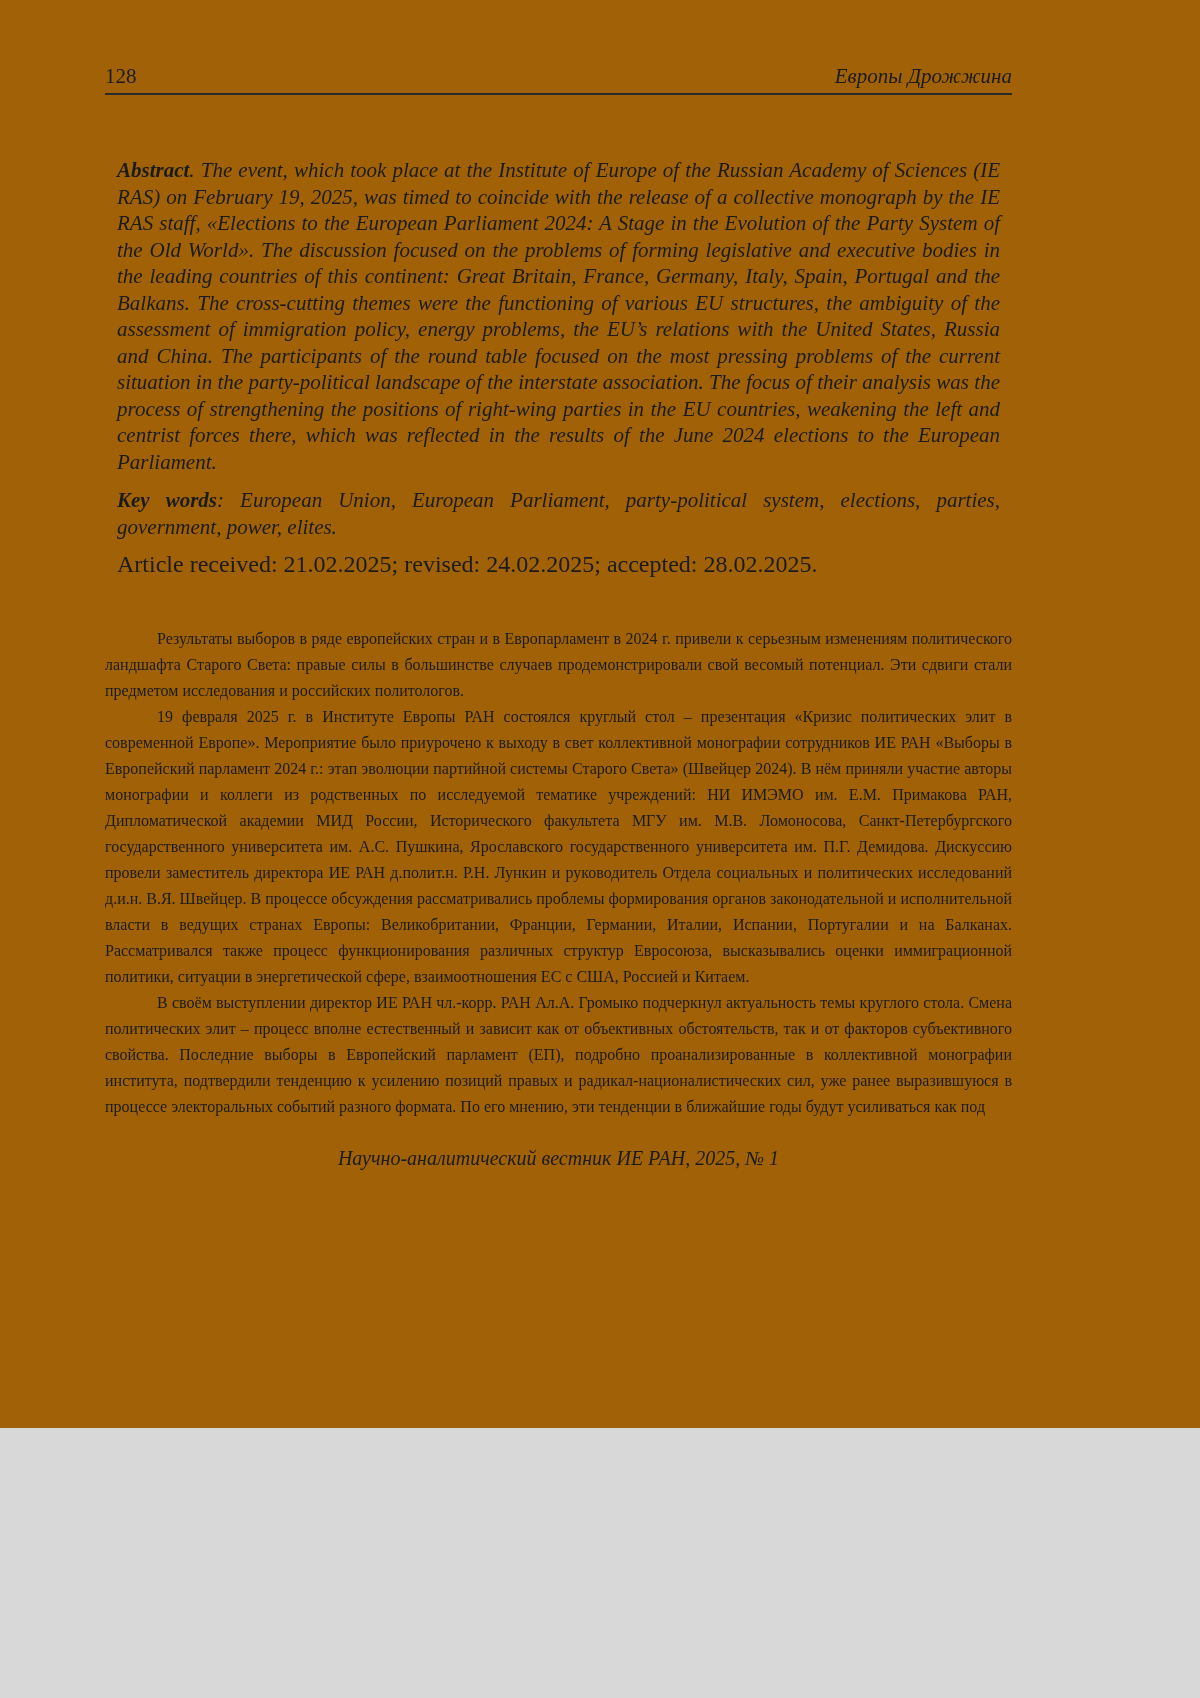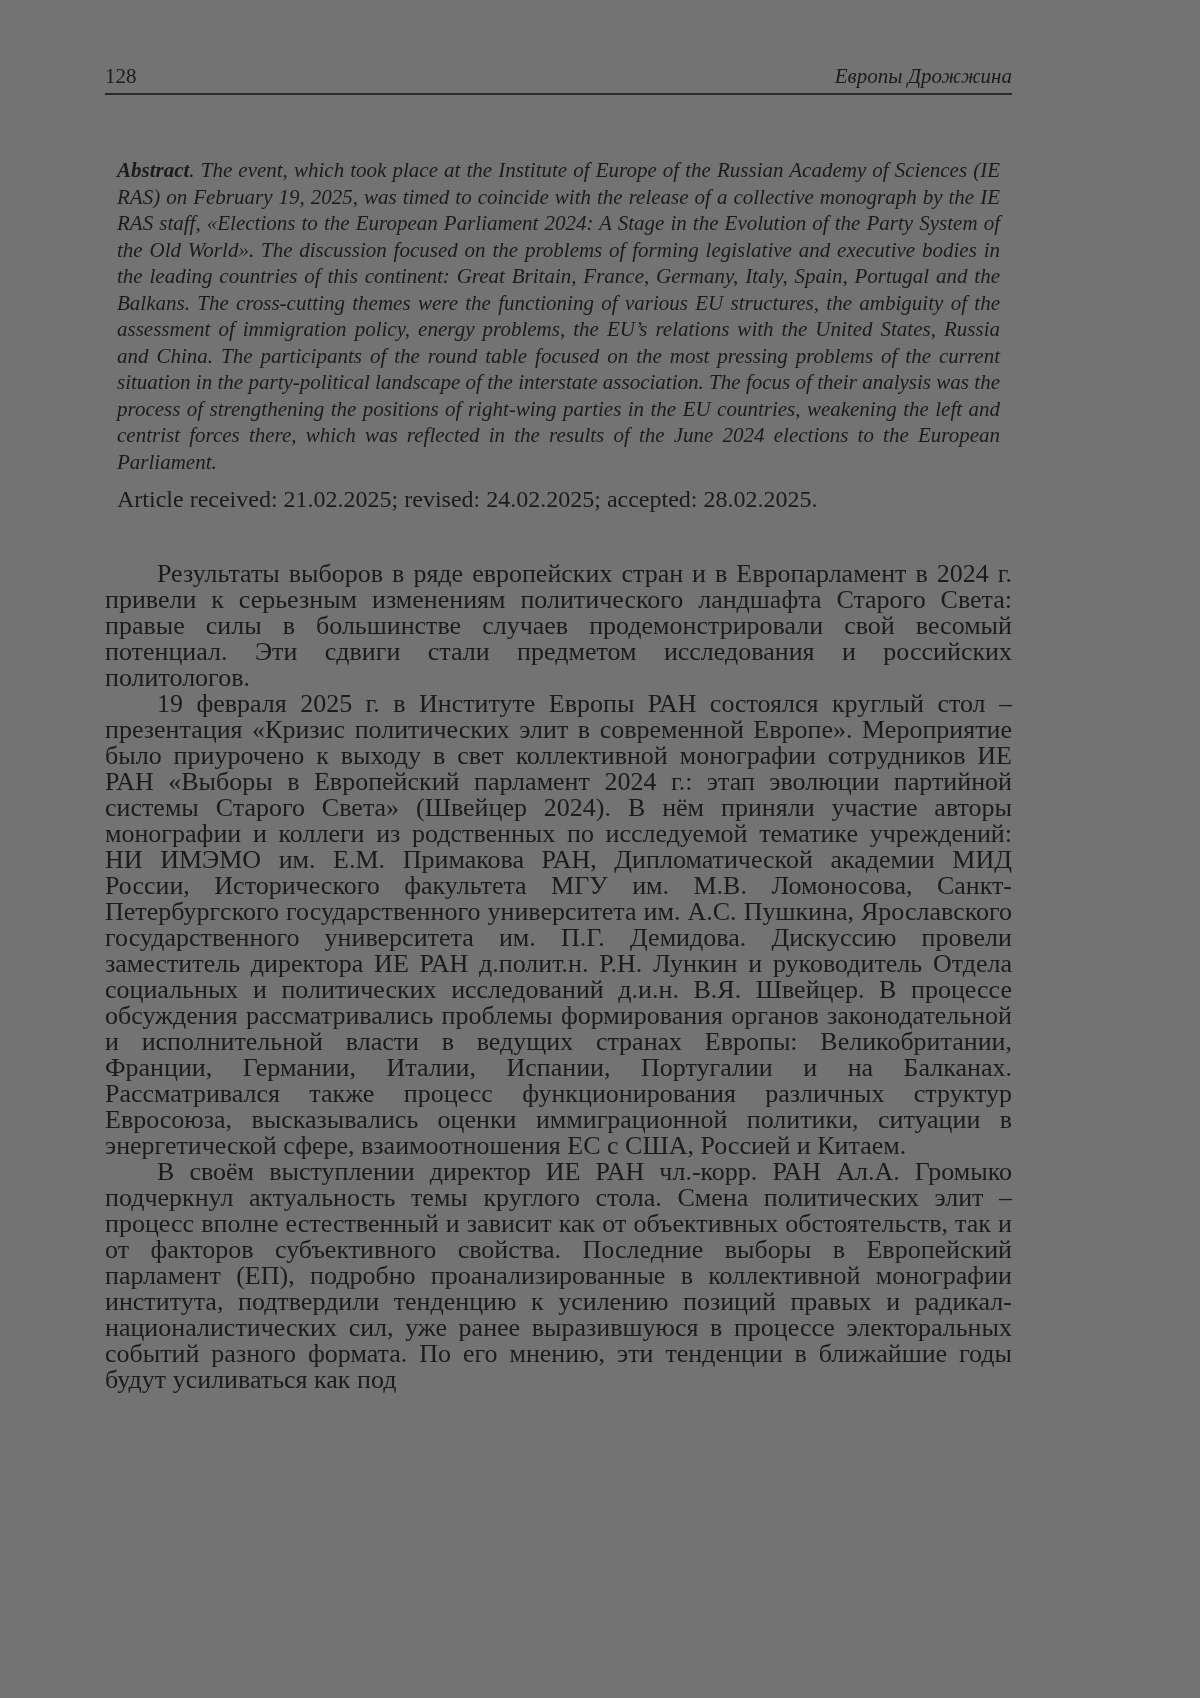--- a/index.html
+++ b/index.html
@@ -2,23 +2,23 @@
 <html lang="ru"><head>
 <meta charset="utf-8">
 <style>
   html, body {
     margin: 0;
     padding: 0;
     background: #d8d8d8;
   }
   .page {
     width: 1200px;
-    height: 1698px;
+    height: 1428px;
     margin: 0 auto;
-    background: #737373;
+    background: #a16207;
     box-sizing: border-box;
     padding: 64px 188px 0 105px;
     font-family: "Liberation Serif", "DejaVu Serif", serif;
     color: #1b1b1b;
     overflow: hidden;
     position: relative;
   }
   .page-header {
     display: flex;
     justify-content: space-between;
@@ -50,21 +50,21 @@
     font-style: italic;
   }
   .dates-line {
     margin: 34px 0 0 0;
     font-size: 24px;
     line-height: 24px;
     font-style: normal;
   }
   .body-text {
     margin-top: 50px;
-    font-size: 26px;
+    font-size: 16px;
     line-height: 26px;
     text-align: justify;
   }
   .body-text p {
     margin: 0;
     text-indent: 52px;
     hyphens: auto;
   }
   .page-footer {
     margin-top: 26px;
@@ -82,23 +82,27 @@
   <header class="page-header">
     <span class="page-number">128</span>
     <span class="running-author">Европы Дрожжина</span>
   </header>
   <hr class="header-rule">
 
   <section class="abstract" lang="en">
     <p>
       <span class="lead-label">Abstract</span><span>. The event, which took place at the Institute of Europe of the Russian Academy of Sciences (IE RAS) on February 19, 2025, was timed to coincide with the release of a collective monograph by the IE RAS staff, «Elections to the European Parliament 2024: A Stage in the Evolution of the Party System of the Old World». The discussion focused on the problems of forming legislative and executive bodies in the leading countries of this continent: Great Britain, France, Germany, Italy, Spain, Portugal and the Balkans. The cross-cutting themes were the functioning of various EU structures, the ambiguity of the assessment of immigration policy, energy problems, the EU’s relations with the United States, Russia and China. The participants of the round table focused on the most pressing problems of the current situation in the party-political landscape of the interstate association. The focus of their analysis was the process of strengthening the positions of right-wing parties in the EU countries, weakening the left and centrist forces there, which was reflected in the results of the June 2024 elections to the European Parliament.</span>
     </p>
+    <p>
+      <span class="lead-label">Key words</span><span>: European Union, European Parliament, party-political system, elections, parties, government, power, elites.</span>
+    </p>
     <p class="dates-line" lang="en">Article received: 21.02.2025; revised: 24.02.2025; accepted: 28.02.2025.</p>
   </section>
 
   <main class="body-text" lang="ru">
     <p>Результаты выборов в ряде европейских стран и в Европарламент в 2024 г. привели к серьезным изменениям политического ландшафта Старого Света: правые силы в большинстве случаев продемонстрировали свой весомый потенциал. Эти сдвиги стали предметом исследования и российских политологов.</p>
     <p>19 февраля 2025 г. в Институте Европы РАН состоялся круглый стол – презентация «Кризис политических элит в современной Европе». Мероприятие было приурочено к выходу в свет коллективной монографии сотрудников ИЕ РАН «Выборы в Европейский парламент 2024 г.: этап эволюции партийной системы Старого Света» (Швейцер 2024). В нём приняли участие авторы монографии и коллеги из родственных по исследуемой тематике учреждений: НИ ИМЭМО им. Е.М. Примакова РАН, Дипломатической академии МИД России, Исторического факультета МГУ им. М.В. Ломоносова, Санкт-Петербургского государственного университета им. А.С. Пушкина, Ярославского государственного университета им. П.Г. Демидова. Дискуссию провели заместитель директора ИЕ РАН д.полит.н. Р.Н. Лункин и руководитель Отдела социальных и политических исследований д.и.н. В.Я. Швейцер. В процессе обсуждения рассматривались проблемы формирования органов законодательной и исполнительной власти в ведущих странах Европы: Великобритании, Франции, Германии, Италии, Испании, Португалии и на Балканах. Рассматривался также процесс функционирования различных структур Евросоюза, высказывались оценки иммиграционной политики, ситуации в энергетической сфере, взаимоотношения ЕС с США, Россией и Китаем.</p>
     <p>В своём выступлении директор ИЕ РАН чл.-корр. РАН Ал.А. Громыко подчеркнул актуальность темы круглого стола. Смена политических элит – процесс вполне естественный и зависит как от объективных обстоятельств, так и от факторов субъективного свойства. Последние выборы в Европейский парламент (ЕП), подробно проанализированные в коллективной монографии института, подтвердили тенденцию к усилению позиций правых и радикал-националистических сил, уже ранее выразившуюся в процессе электоральных событий разного формата. По его мнению, эти тенденции в ближайшие годы будут усиливаться как под</p>
   </main>
 
+  <footer class="page-footer">Научно-аналитический вестник ИЕ РАН, 2025, № 1</footer>
 
 </div>
 
 </body></html>

